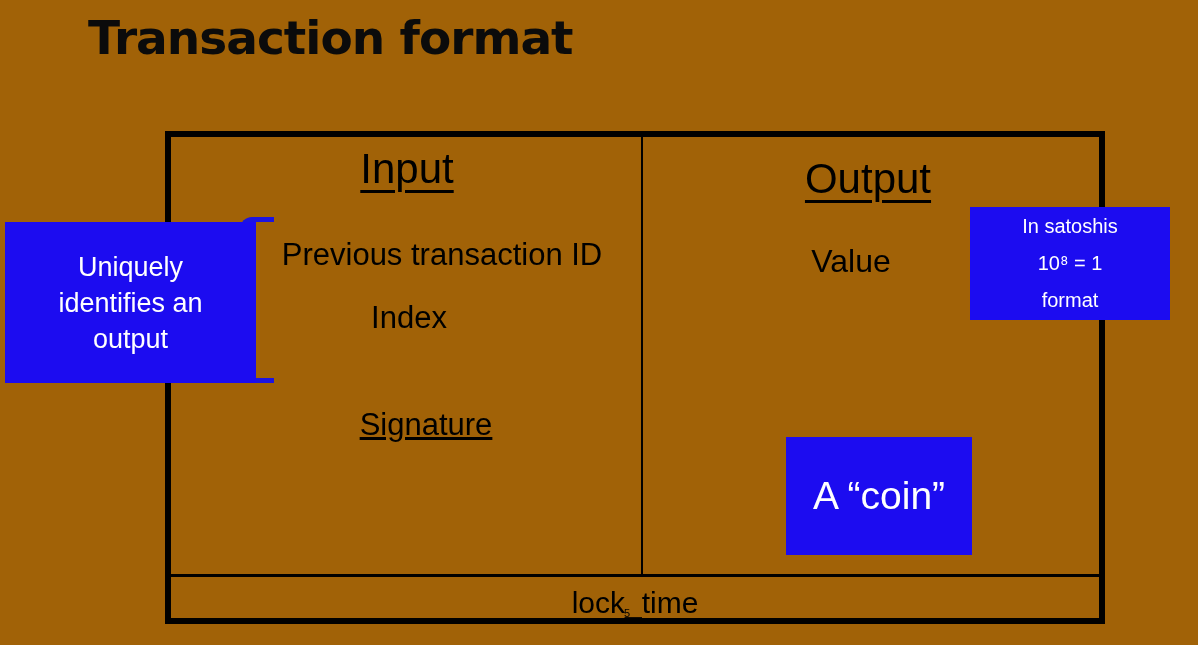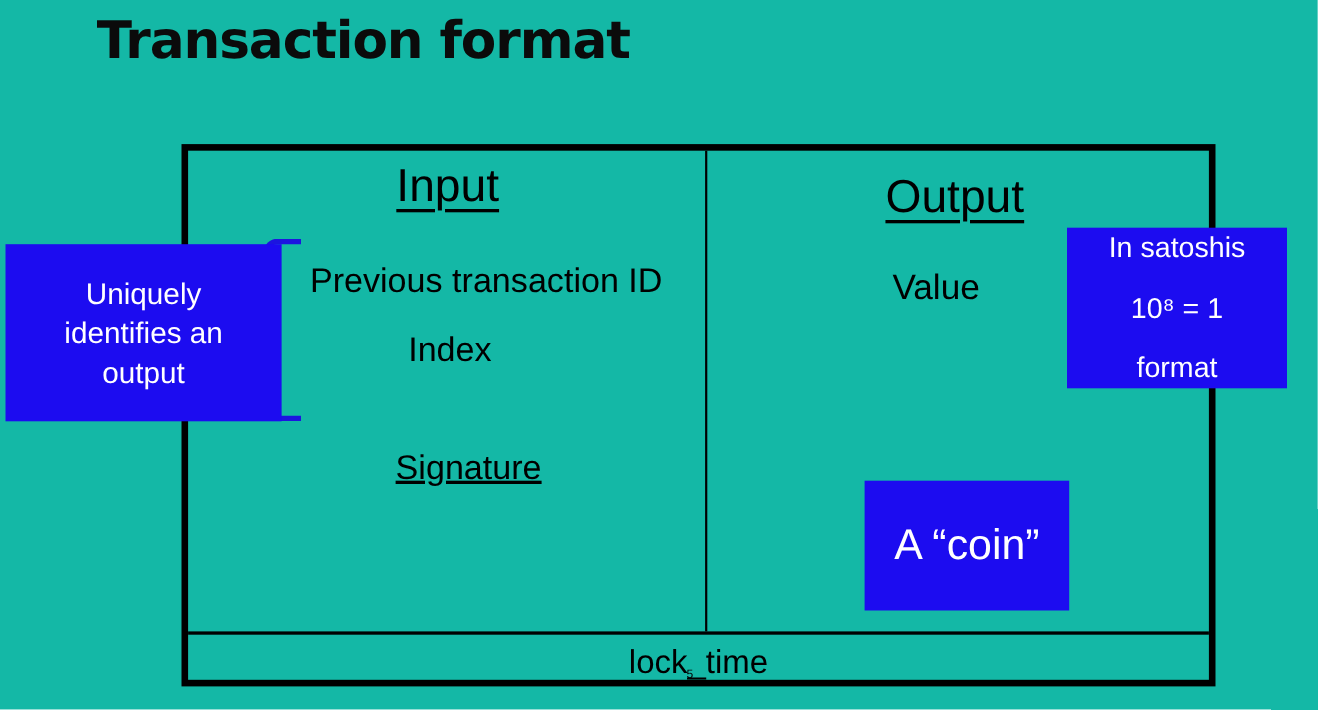--- a/index.html
+++ b/index.html
@@ -1,21 +1,21 @@
 <!DOCTYPE html>
 <html><head>
 <meta charset="utf-8">
 <style>
   * { margin: 0; padding: 0; box-sizing: border-box; }
   html, body { background: #ffffff; }
   .slide {
     position: relative;
     width: 1198px;
     height: 645px;
-    background: #14b8a6;
+    background: #a16207;
     font-family: "Liberation Sans", sans-serif;
     color: #000000;
     overflow: hidden;
   }
   .slide-title {
     position: absolute;
     left: 88px;
     top: 10px;
     font-family: "DejaVu Sans", "Liberation Sans", sans-serif;
     font-size: 47px;
@@ -104,24 +104,23 @@
     top: 222px;
     width: 251px;
     height: 161px;
     font-size: 27px;
     line-height: 36px;
   }
   .anno-satoshis {
     left: 970px;
     top: 207px;
     width: 200px;
-    height: 146px;
-    font-size: 26px;
+    height: 113px;
+    font-size: 20px;
     line-height: 37px;
-    justify-content: space-between;
   }
   .anno-coin {
     left: 786px;
     top: 437px;
     width: 186px;
     height: 118px;
     font-size: 39px;
   }
   
   .bracket {

